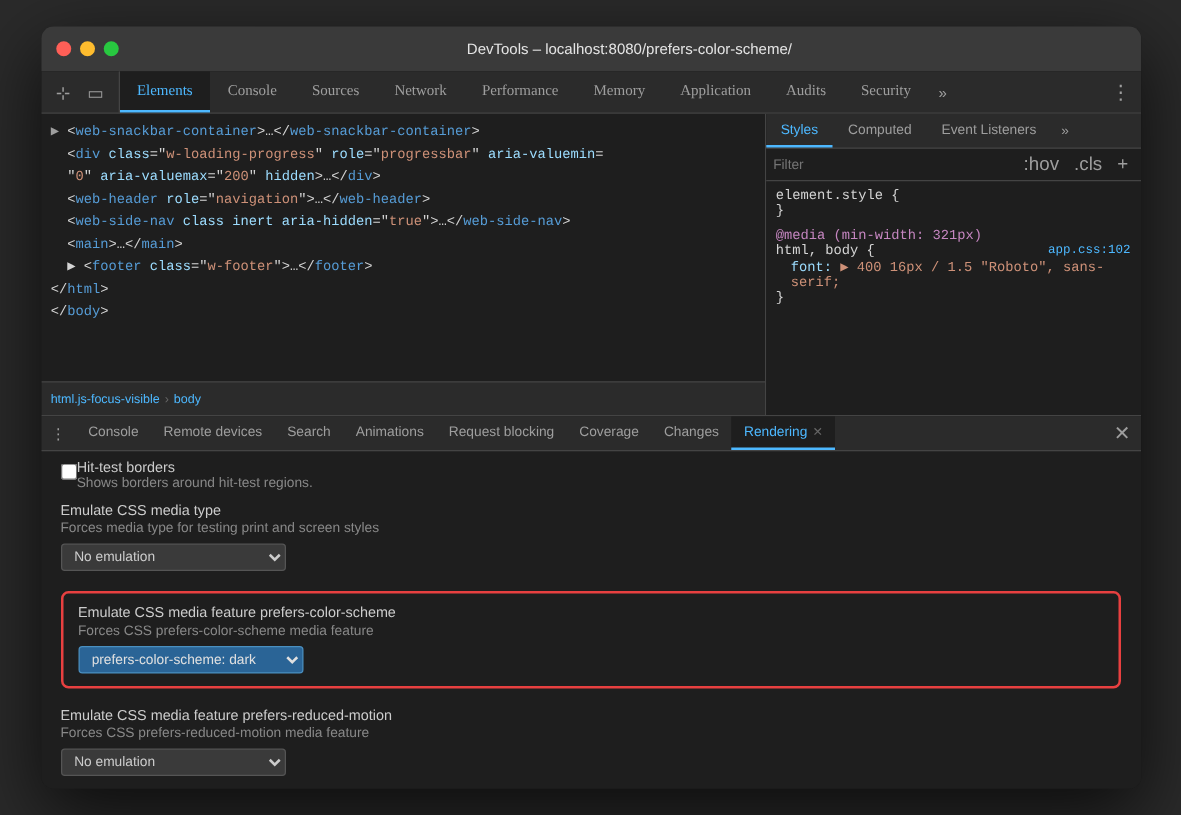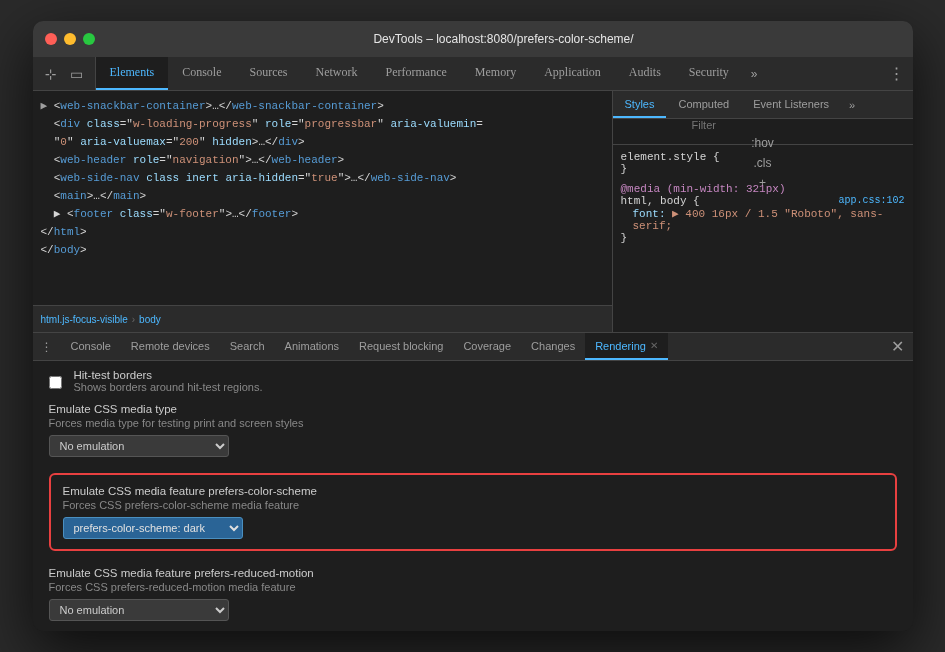--- a/index.html
+++ b/index.html
@@ -185,32 +185,31 @@
       color: #4db8ff;
       border-bottom: 2px solid #4db8ff;
     }
     .styles-filter-bar {
       display: flex;
       align-items: center;
       height: 26px;
       padding: 0 6px;
       border-bottom: 1px solid #444;
       gap: 4px;
-      flex-direction: column;
     }
     .filter-input {
       flex: 1;
       background: transparent;
       border: none;
       outline: none;
       color: #ccc;
       font-size: 11px;
     }
     .filter-btn {
-      font-size: 12px;
+      font-size: 15px;
       color: #9e9e9e;
       cursor: pointer;
       padding: 1px 4px;
       text-align: center;
     }
     .styles-content {
       flex: 1;
       overflow: auto;
       padding: 6px 8px;
       font-family: 'Courier New', monospace;
@@ -307,22 +306,22 @@
       appearance: auto;
     }
     .highlight-section {
       display: flex;
       align-items: flex-start;
       gap: 8px;
       margin-bottom: 10px;
     }
     .checkbox-wrap {
       display: flex;
-      align-items: center;
-      gap: 12px;
+      align-items: flex-start;
+      gap: 0;
     }
     .checkbox-wrap input[type="checkbox"] {
       margin-top: 2px;
       cursor: pointer;
     }
     .check-labels { display: flex; flex-direction: column; }
     .check-title {
       font-size: 11.5px;
       color: #ccc;
     }

